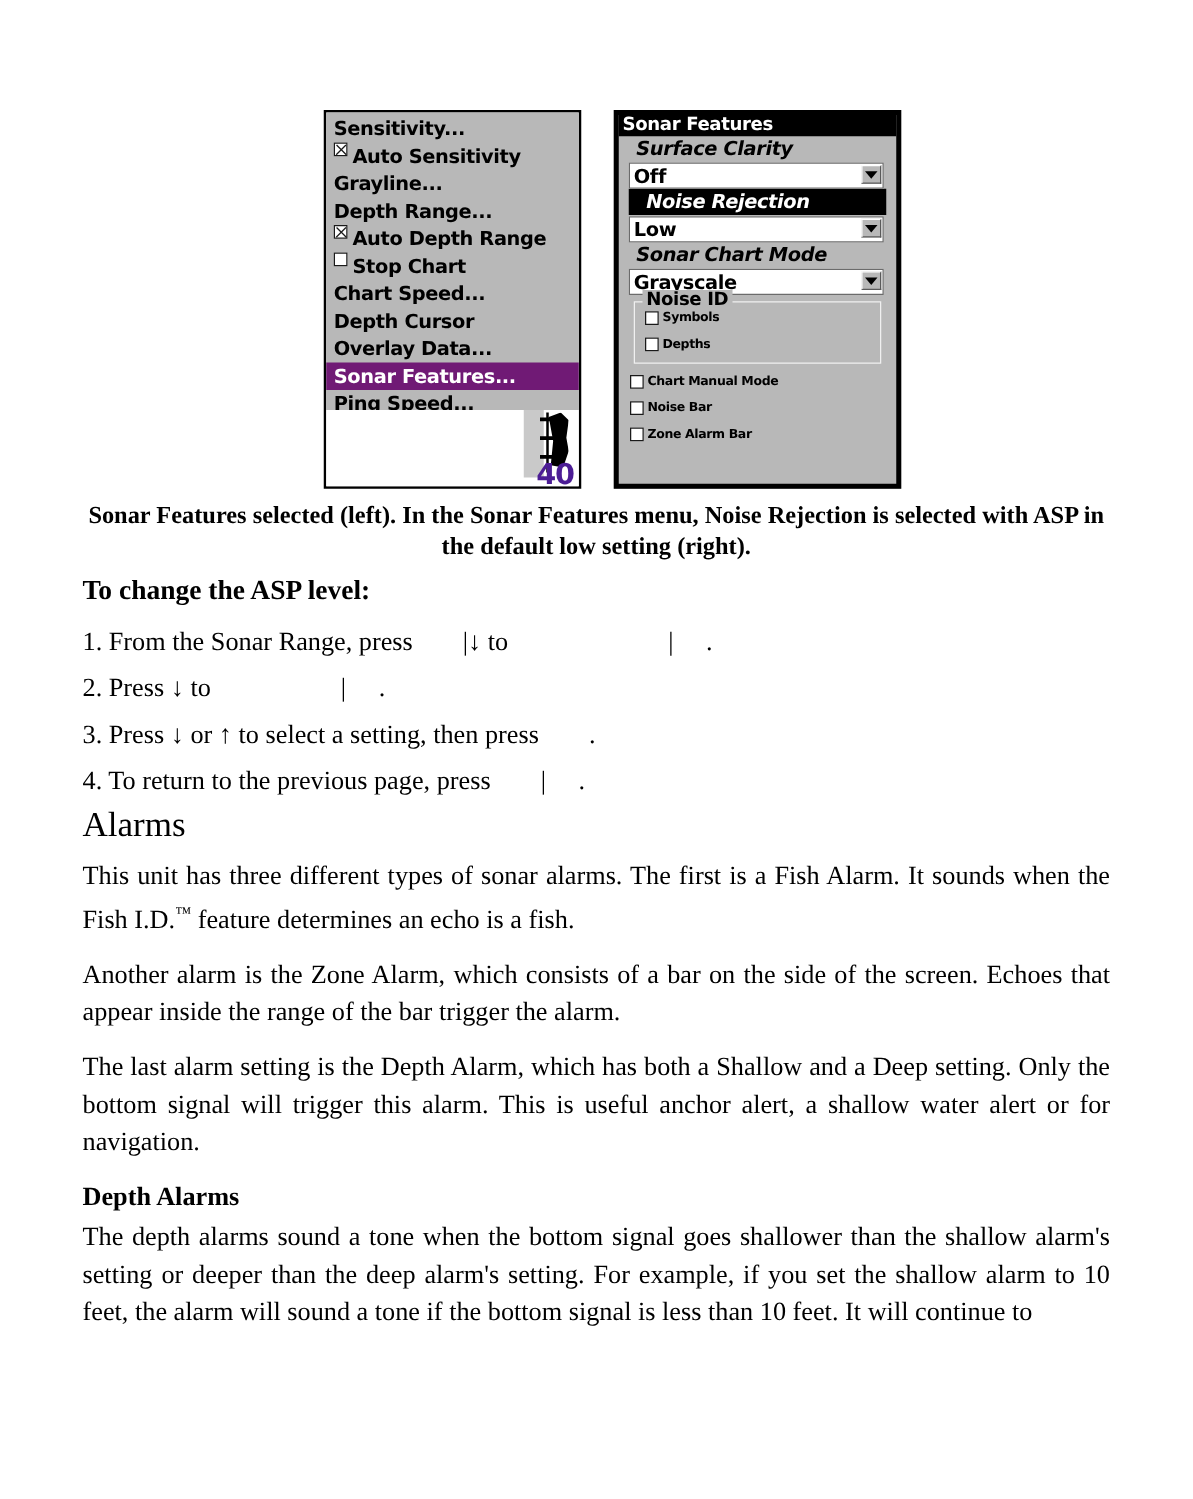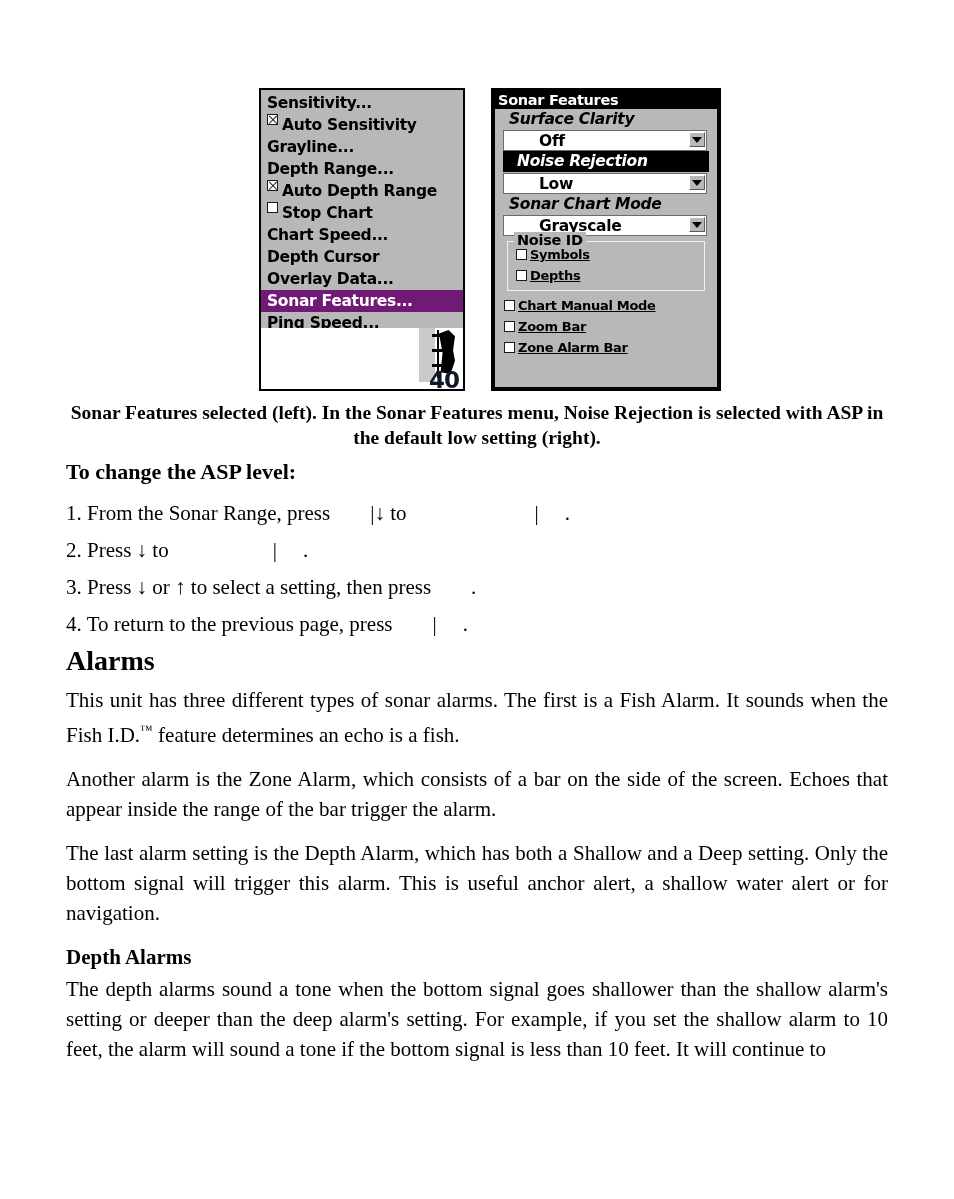--- a/index.html
+++ b/index.html
@@ -130,21 +130,21 @@
     height: 48px;
     background: #000000;
   }
   #sonar-depth-label {
     position: absolute;
     right: 4px;
     bottom: -3px;
     font-family: "DejaVu Sans", sans-serif;
     font-size: 23px;
     font-weight: bold;
-    color: #0f172a;
+    color: #4c1d95;
     letter-spacing: -1px;
     line-height: 1;
   }
 
   
   #right-panel {
     position: absolute;
     left: 491px;
     top: 0px;
     width: 230px;
@@ -196,21 +196,20 @@
     position: relative;
   }
   .rp-combo-val {
     font-size: 15.5px;
     font-weight: bold;
     color: #000000;
     padding-left: 3px;
     letter-spacing: -0.3px;
     white-space: nowrap;
     line-height: 18px;
-    margin-left: 32px;
   }
   .rp-combo-btn {
     position: absolute;
     right: 1px;
     top: 1px;
     width: 16px;
     height: 15px;
     background: #b8b8b8;
     border-top: 1.5px solid #ffffff;
     border-left: 1.5px solid #ffffff;
@@ -237,30 +236,29 @@
     position: absolute;
     left: 6px;
     top: -10px;
     background: #b8b8b8;
     padding: 0 3px;
     font-size: 14.5px;
     font-weight: bold;
     letter-spacing: -0.3px;
   }
   .rp-check {
-    font-size: 13px;
+    font-size: 10px;
     font-weight: bold;
     color: #000000;
     height: 21px;
     line-height: 21px;
     letter-spacing: -0.3px;
     display: flex;
     align-items: center;
     white-space: nowrap;
-    text-decoration: underline;
   }
   .rp-check.indent { padding-left: 8px; }
   .rp-check.outer  { padding-left: 9px; }
   .cb2 {
     display: inline-block;
     width: 11px;
     height: 11px;
     border: 1.5px solid #1a1a1a;
     background: #ffffff;
     box-sizing: border-box;
@@ -300,21 +298,21 @@
   .gap-s { display: inline-block; width: 40px; }
   .gap-m { display: inline-block; width: 104px; }
   .gap-l { display: inline-block; width: 128px; }
   .gap-xs { display: inline-block; width: 26px; }
 
   #alarms-heading {
     position: absolute;
     left: 66px;
     top: 645px;
     font-family: "Liberation Serif", serif;
-    font-weight: bold;
+    font-weight: normal;
     font-size: 28px;
   }
   #body-text {
     position: absolute;
     left: 66px;
     top: 685px;
     width: 822px;
     font-size: 21px;
     line-height: 30px;
     text-align: justify;
@@ -435,21 +433,21 @@
         <span>Depths</span>
       </div>
     </div>
 
     <div class="rp-check outer" style="margin-top:4px;">
       <span class="cb2"></span>
       <span>Chart Manual Mode</span>
     </div>
     <div class="rp-check outer">
       <span class="cb2"></span>
-      <span>Zoom Bar</span>
+      <span>Noise Bar</span>
     </div>
     <div class="rp-check outer">
       <span class="cb2"></span>
       <span>Zone Alarm Bar</span>
     </div>
   </div>
 </div>
 
 <div id="caption">Sonar Features selected (left). In the Sonar Features menu, Noise Rejection is selected with ASP in the default low setting (right).</div>
 

